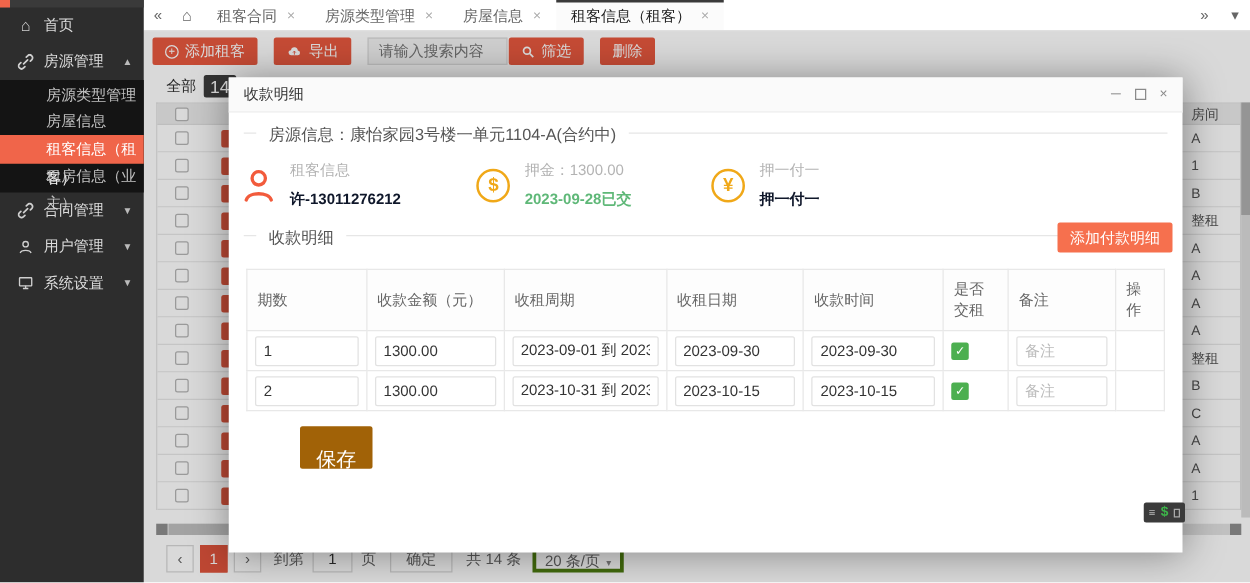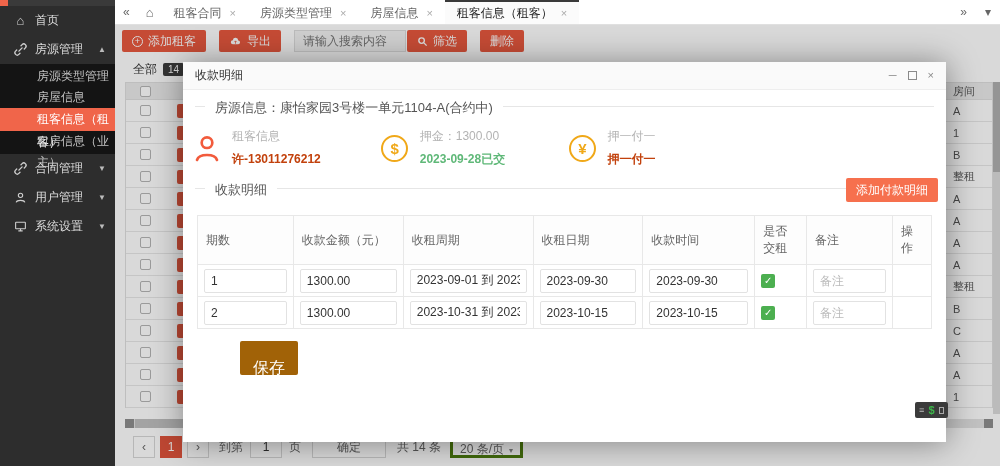--- a/index.html
+++ b/index.html
@@ -32,40 +32,40 @@
 
   .toolbar { height:32px; padding:5px 0 0 7px; display:flex; align-items:flex-start; }
   .tb-btn { height:22px; display:inline-flex; align-items:center; padding:0 10px; background:#e8593f; color:#fff;
             font-size:12px; border:none; border-radius:2px; margin-right:13px; cursor:pointer; white-space:nowrap; }
   .bico { margin-right:5px; display:inline-flex; align-items:center; }
   .add-circ { width:11px; height:11px; border:1px solid #fff; border-radius:50%; font-size:9px; line-height:9px; text-align:center; display:inline-block; }
   .tb-search { height:22px; width:112px; border:1px solid #dcdcdc; background:#f2f2f2; font-size:12px; padding:0 8px; margin-right:1px; color:#333; }
 
   .list-area { position:absolute; left:10px; right:7px; top:56px; }
   .all-row { padding-left:8px; font-size:12px; color:#333; height:26px; display:flex; align-items:center; }
-  .badge { background:#3c3c3c; color:#fff; font-size:10px; padding:1px 5px; border-radius:2px; margin-left:6px; }
+  .badge { background:#3c3c3c; color:#fff; font-size:14px; padding:1px 5px; border-radius:2px; margin-left:6px; }
   .bg-table { border:1px solid #e0e0e0; border-bottom:none; }
   .bg-hrow { height:17px; background:#ececec; display:flex; align-items:center; position:relative; border-bottom:1px solid #e0e0e0; font-size:11px; color:#555; }
   .bg-row { height:22px; display:flex; align-items:center; position:relative; border-bottom:1px solid #e8e8e8; background:#fff; }
   .bg-check { width:11px; height:11px; border:1px solid #b5b5b5; border-radius:2px; margin-left:14px; background:#fff; flex:none; }
   .bg-btn { width:26px; height:14px; background:#d9543d; border-radius:2px; margin-left:26px; flex:none; cursor:pointer; }
   .bg-room { position:absolute; left:827px; font-size:11px; color:#555; }
   .vscroll { position:absolute; right:0; top:82px; width:7px; height:332px; background:#dcdcdc; }
   .vthumb { width:7px; height:90px; background:#b0b0b0; }
   .hscroll { position:absolute; left:10px; right:7px; top:419px; height:9px; background:#e3e3e3; }
   .hthumb { position:absolute; left:10px; width:55%; height:100%; background:#c0c0c0; }
   .harrow { position:absolute; top:0; width:9px; height:9px; background:#8f8f8f; }
   .harrow.l { left:0; } .harrow.r { right:0; }
 
   .pagination { position:absolute; left:18px; top:435px; display:flex; align-items:center; font-size:12px; color:#666; height:24px; }
   .pg-box { min-width:22px; height:22px; line-height:20px; text-align:center; border:1px solid #d8d8d8; background:#fff; margin-right:5px; padding:0 5px; cursor:pointer; }
   .pg-cur { background:#e0543c; color:#fff; border-color:#e0543c; }
   .pg-text { margin:0 5px; }
   .pg-input { width:32px; height:22px; border:1px solid #d8d8d8; text-align:center; font-size:12px; margin:0 2px; color:#333; }
-  .pg-btn { height:22px; border:1px solid #d8d8d8; background:#fff; padding:0 24px; font-size:12px; color:#666; margin:0 6px; cursor:pointer; }
+  .pg-btn { height:22px; border:1px solid #d8d8d8; background:#fff; padding:0 12px; font-size:12px; color:#666; margin:0 6px; cursor:pointer; }
   .pg-select { border:3px solid #4d7c0f; height:22px; line-height:20px; padding:0 7px; margin-left:4px; background:#fff; cursor:pointer; }
   .pg-select .car { font-size:8px; margin-left:5px; color:#888; }
 
   
   .overlay { position:absolute; left:115px; top:25px; right:0; bottom:0; background:rgba(0,0,0,0.15); z-index:5; }
 
   
   .modal { position:absolute; left:183px; top:62px; width:763px; height:380px; background:#fff; z-index:10;
            box-shadow:1px 1px 30px rgba(0,0,0,.4); font-size:12px; }
   .modal-header { height:28px; background:#fafafa; border-bottom:1px solid #eee; display:flex; align-items:center; padding:0 12px; }
@@ -74,21 +74,21 @@
   .modal-controls span { cursor:pointer; font-size:11px; line-height:1; }
   .mc-max { width:9px; height:9px; border:1px solid #8a8a8a; display:inline-block; }
   .fieldset { position:relative; border-top:1px solid #e6e6e6; margin:16px 12px 0; }
   .legend { position:absolute; top:-8px; left:10px; background:#fff; padding:0 10px; font-size:13px; color:#555; white-space:nowrap; }
   .info-row { display:flex; padding:21px 6px 4px; }
   .info-item { width:25%; display:flex; align-items:center; }
   .info-icon { width:36px; display:flex; justify-content:center; margin-right:7px; flex:none; }
   .circle-icon { width:27px; height:27px; border:2px solid #F0A818; color:#F0A818; border-radius:50%;
                  text-align:center; line-height:23px; font-size:15px; font-weight:bold; }
   .info-texts .lbl { color:#b3b3b3; margin-bottom:6px; font-size:12px; }
-  .info-texts .val { color:#c2410c; font-weight:bold; font-size:12px; }
+  .info-texts .val { color:#0f172a; font-weight:bold; font-size:12px; }
   .info-texts .val.green { color:#5FB878; }
   .add-detail-btn { position:absolute; right:8px; top:116px; background:#F6704E; color:#fff; border:none; border-radius:2px;
                     height:24px; padding:0 10px; font-size:12px; cursor:pointer; }
   .pay-table { width:735px; margin:26px 14px 0; border-collapse:collapse; }
   .pay-table th, .pay-table td { border:1px solid #e8e8e8; font-size:12px; color:#666; }
   .pay-table th { font-weight:normal; text-align:left; padding:7px 8px; background:#fdfdfd; }
   .pay-table td { padding:3px 6px; height:32px; }
   .cell { width:100%; height:24px; border:1px solid #e2e2e2; border-radius:2px; padding:0 6px; font-size:12px; color:#333; }
   .cell::placeholder { color:#bbb; }
   .chk { width:14px; height:14px; background:#4CAF50; border-radius:2px; display:inline-flex; align-items:center;

